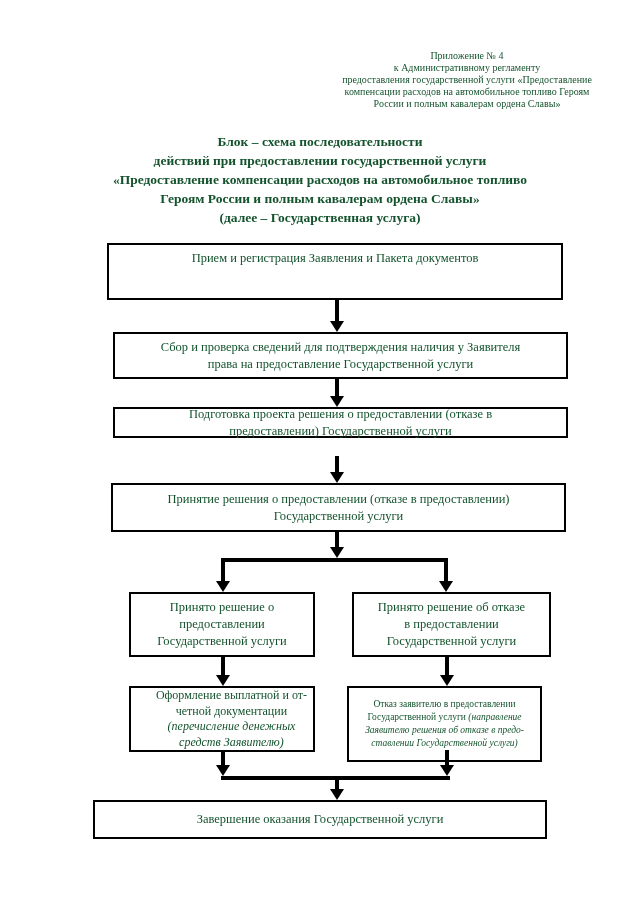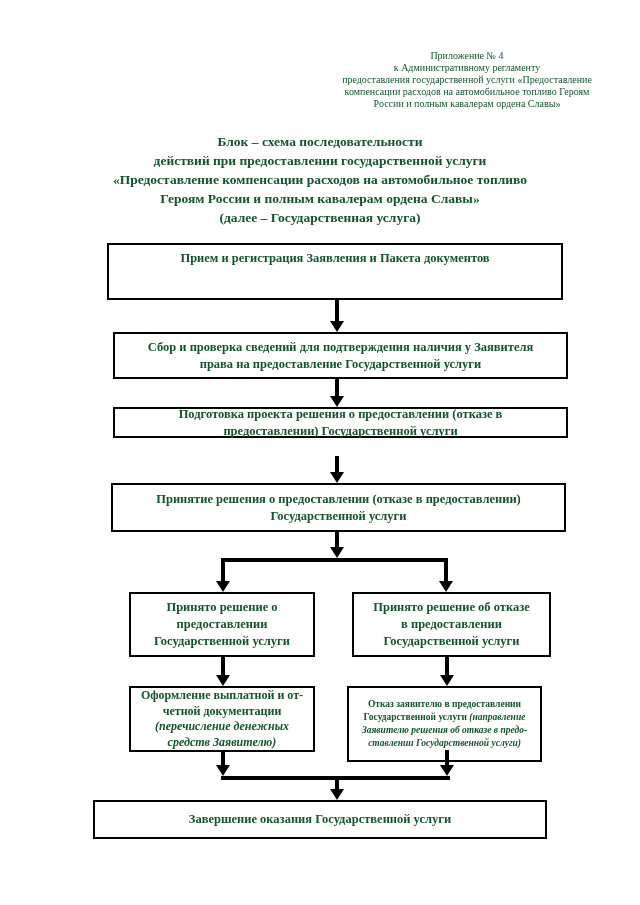--- a/index.html
+++ b/index.html
@@ -31,21 +31,21 @@
   }
   .box {
     position: absolute;
     box-sizing: border-box;
     border: 2px solid #000000;
     background: #ffffff;
     display: flex;
     align-items: center;
     justify-content: center;
     text-align: center;
-    font-weight: bold;
+    font-weight: normal;
     font-size: 12.5px;
     line-height: 17px;
     white-space: pre-line;
     padding: 2px 6px;
   }
   .box.top-aligned { align-items: flex-start; padding-top: 5px; }
   .box .wrap { white-space: pre-line; }
   .it { font-style: italic; }
   .vline { position: absolute; width: 4px; background: #000000; }
   .hline { position: absolute; height: 4px; background: #000000; }
@@ -55,21 +55,21 @@
     border-right: 7px solid transparent;
     border-top: 11px solid #000000;
   }
   
   .b-step1   { left:107px; top:243px; width:456px; height:57px; }
   .b-step2   { left:113px; top:332px; width:455px; height:47px; }
   .b-step3   { left:113px; top:407px; width:455px; height:31px; }
   .b-step4   { left:111px; top:483px; width:455px; height:49px; }
   .b-brl     { left:129px; top:592px; width:186px; height:65px; }
   .b-brr     { left:352px; top:592px; width:199px; height:65px; }
-  .b-actl    { left:129px; top:686px; width:186px; height:66px; font-size:12px; line-height:15.5px; }
+  .b-actl    { left:129px; top:686px; width:186px; height:66px; font-size:12px; line-height:15.5px;justify-content:flex-end; }
   .b-actr    { left:347px; top:686px; width:195px; height:76px; font-size:9.5px; line-height:13px; }
   .b-final   { left:93px; top:800px; width:454px; height:39px; }
 </style>
 </head>
 <body>
 
 <div class="page">
 
   <div class="annotation">Приложение № 4
 к Административному регламенту

